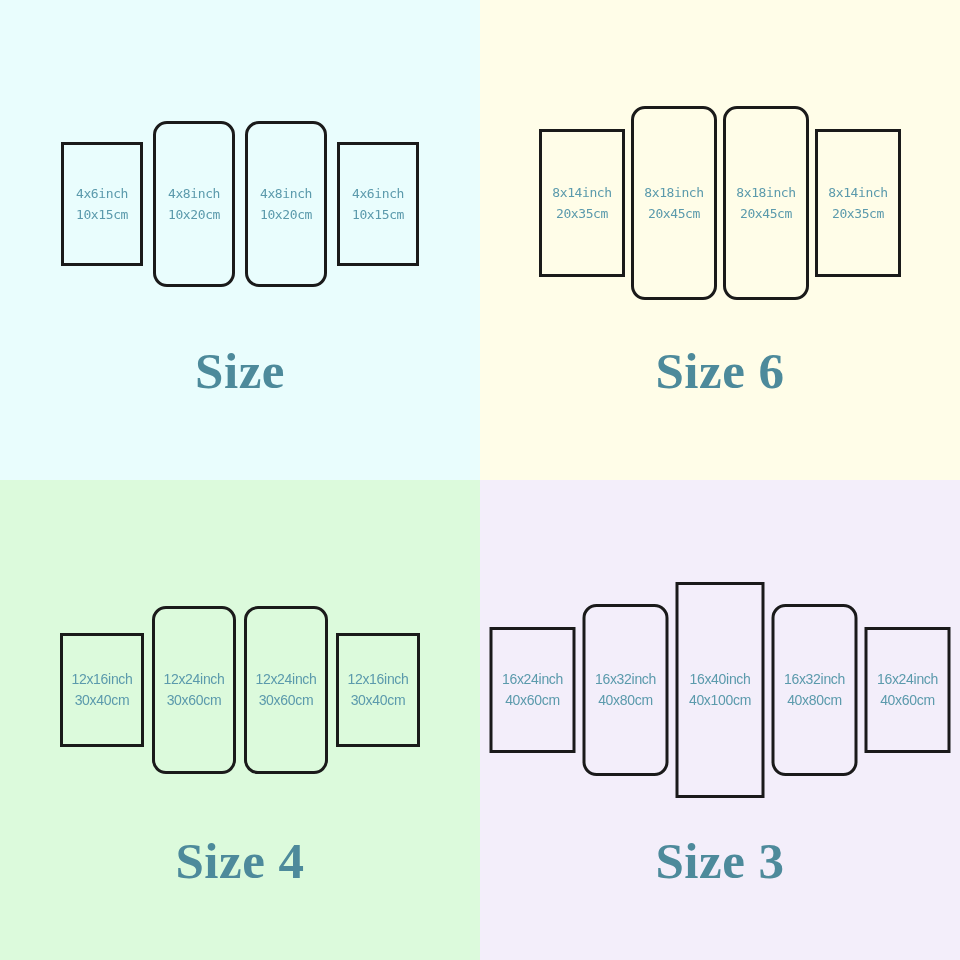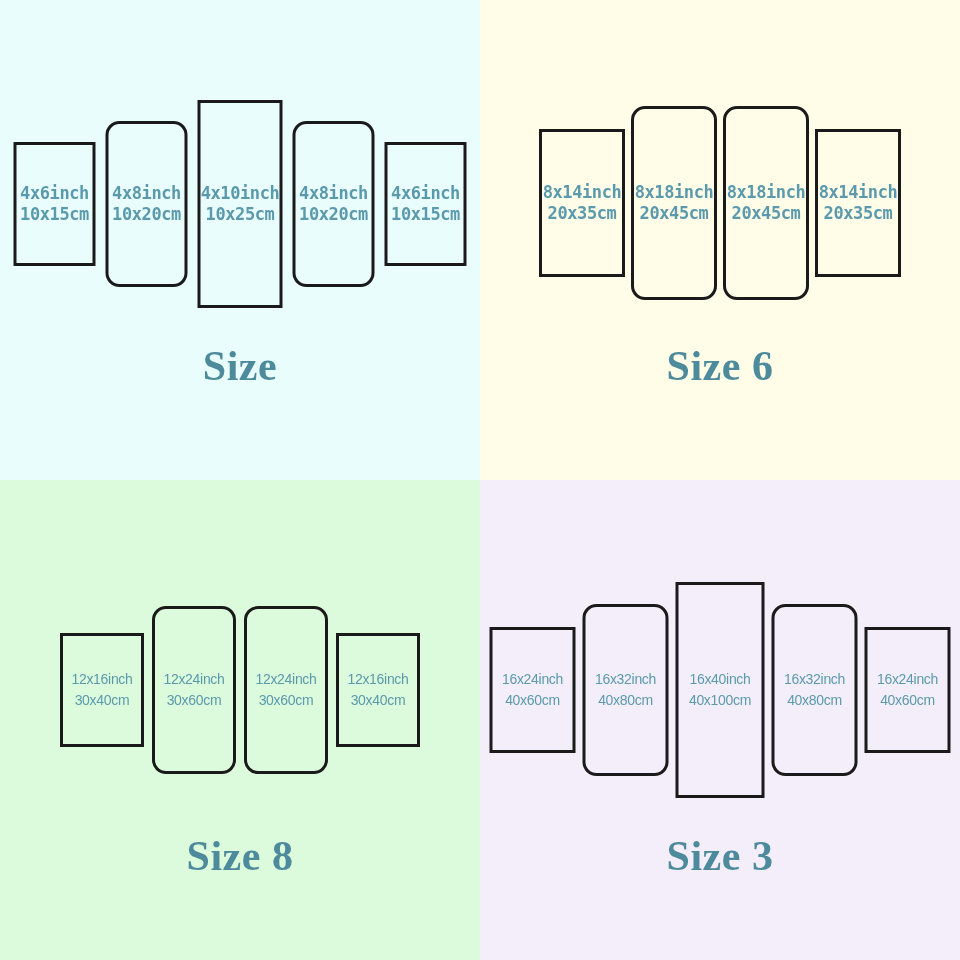--- a/index.html
+++ b/index.html
@@ -43,32 +43,31 @@
     text-align: center;
     color: var(--label-text, #5b9aac);
     font-size: 14px;
     line-height: 21px;
     white-space: nowrap;
     letter-spacing: -0.3px;
   }
   
   .q-tl .panel-label, .q-tr .panel-label {
     font-family: "DejaVu Sans Mono", monospace;
-    font-size: 17px;
+    font-size: 13px;
     letter-spacing: -0.4px;
-    font-weight: bold;
   }
 
   .title {
     position: absolute;
     top: 342px; left: 0; width: 100%;
     text-align: center;
     font-family: "Liberation Serif", serif;
     font-weight: 700;
-    font-size: 42px;
+    font-size: 51px;
     letter-spacing: 0.5px;
     color: var(--title-text, #4d8a9b);
   }
   .q-bl .title, .q-br .title { top: 352px; }
 </style>
 </head>
 <body>
 
 <div class="page">
 
@@ -79,26 +78,20 @@
           <div>4x6inch</div>
           <div>10x15cm</div>
         </div>
       </div>
       <div class="panel k-mid">
         <div class="panel-label">
           <div>4x8inch</div>
           <div>10x20cm</div>
         </div>
       </div>
-      <div class="panel k-center">
-        <div class="panel-label">
-          <div>4x10inch</div>
-          <div>10x25cm</div>
-        </div>
-      </div>
       <div class="panel k-mid">
         <div class="panel-label">
           <div>4x8inch</div>
           <div>10x20cm</div>
         </div>
       </div>
       <div class="panel k-outer">
         <div class="panel-label">
           <div>4x6inch</div>
           <div>10x15cm</div>
@@ -158,21 +151,21 @@
           <div>30x60cm</div>
         </div>
       </div>
       <div class="panel k-outer">
         <div class="panel-label">
           <div>12x16inch</div>
           <div>30x40cm</div>
         </div>
       </div>
     </div>
-    <div class="title">Size 8</div>
+    <div class="title">Size 4</div>
   </section>
 
   <section class="quadrant q-br" style="background-color: rgb(243, 238, 250);">
     <div class="panels">
       <div class="panel k-outer">
         <div class="panel-label">
           <div>16x24inch</div>
           <div>40x60cm</div>
         </div>
       </div>

